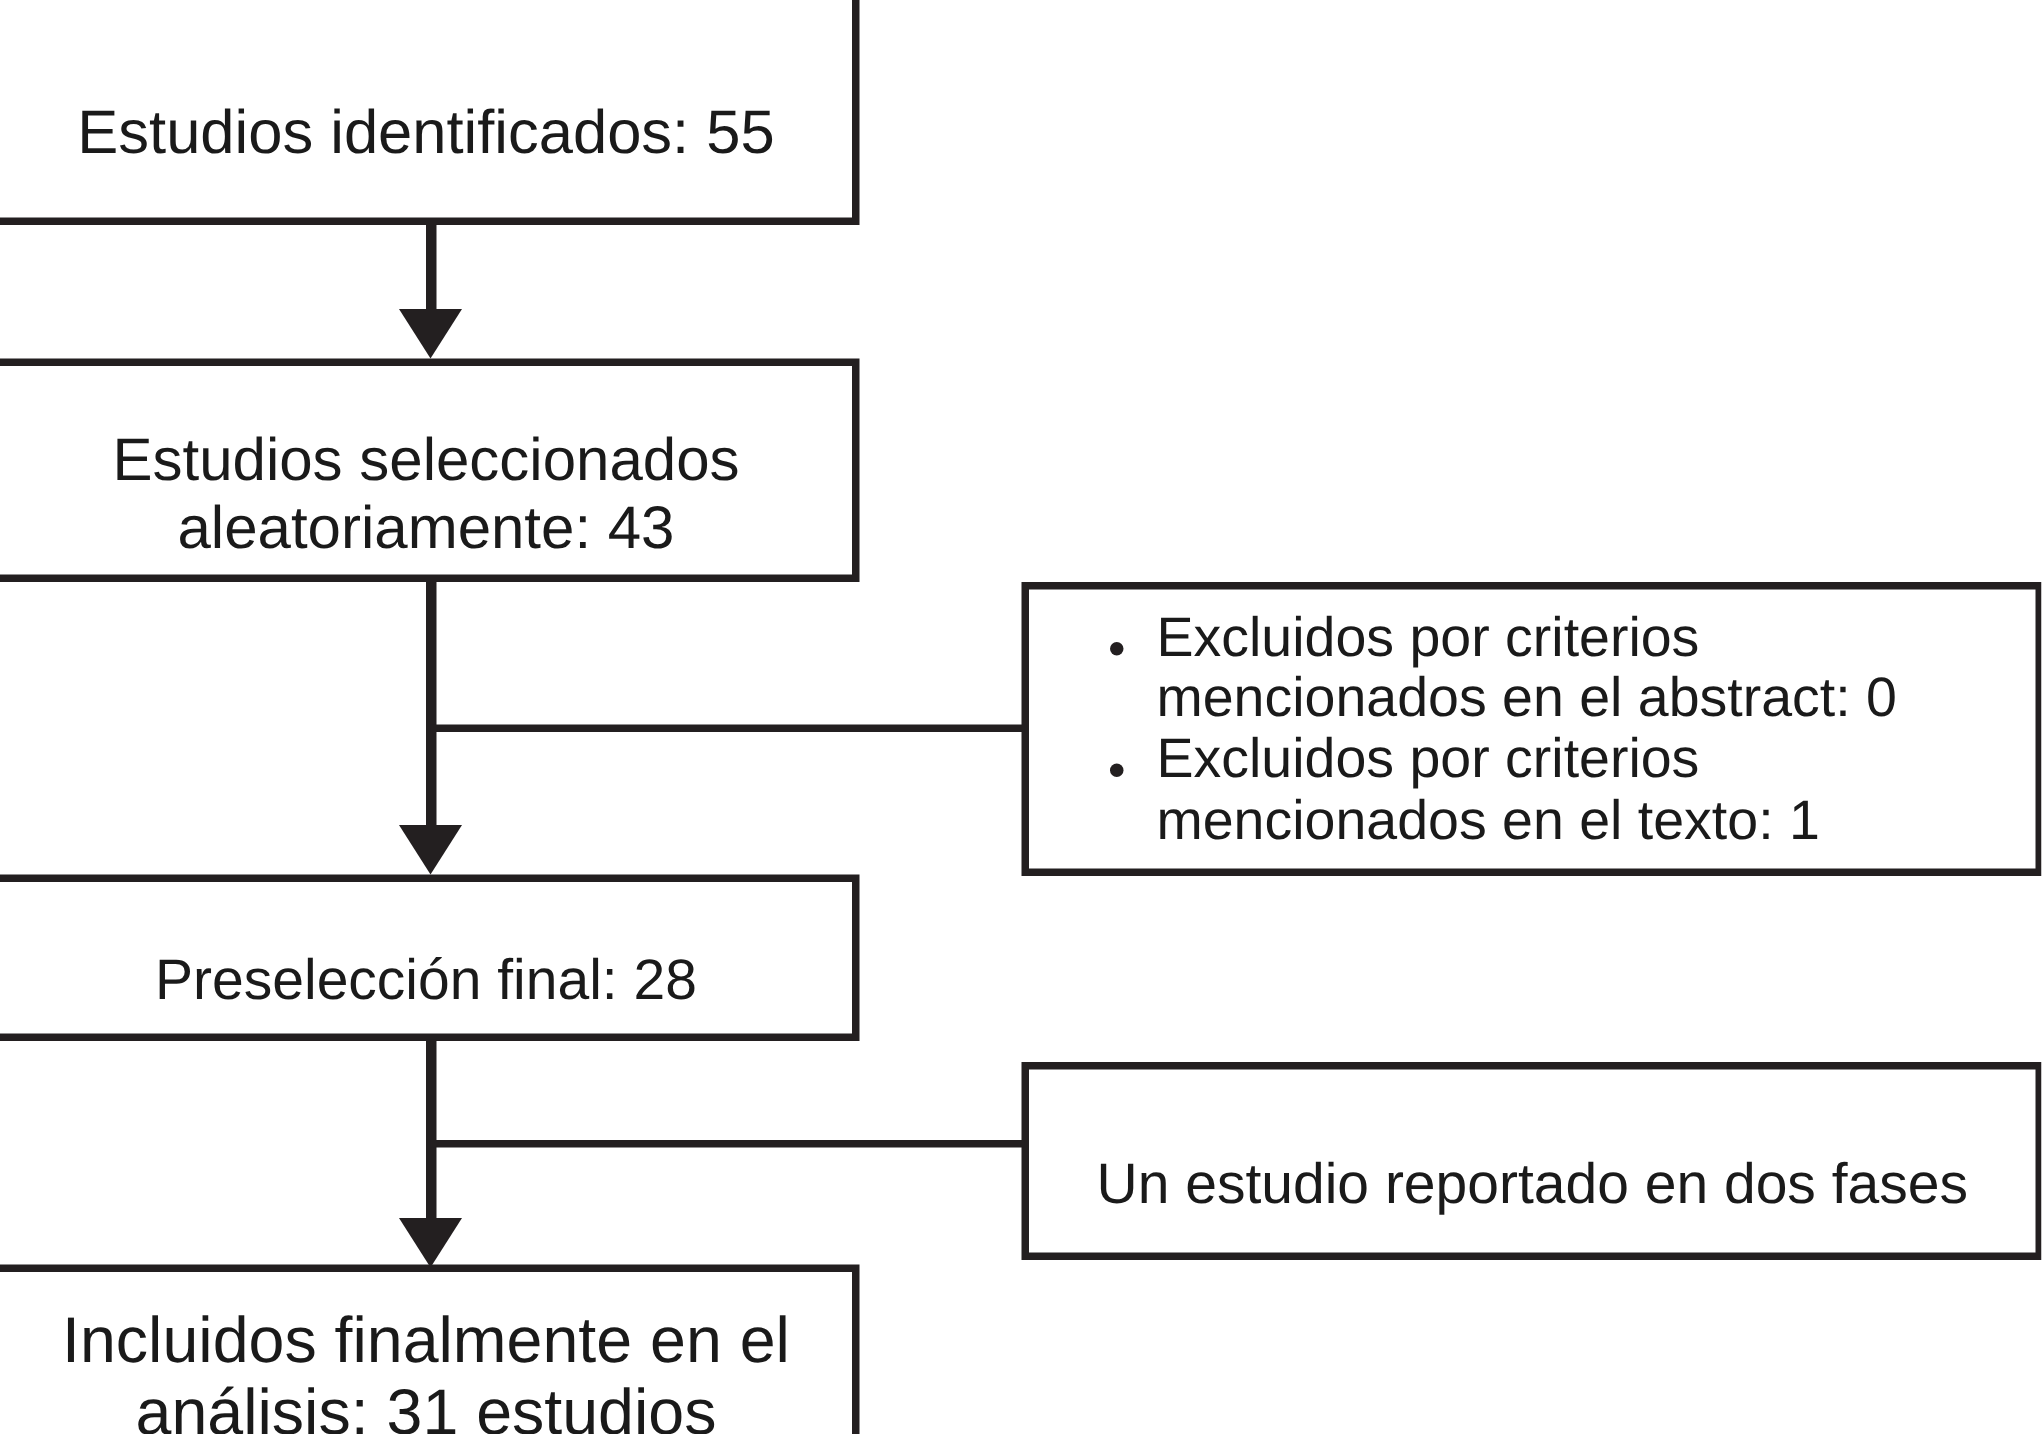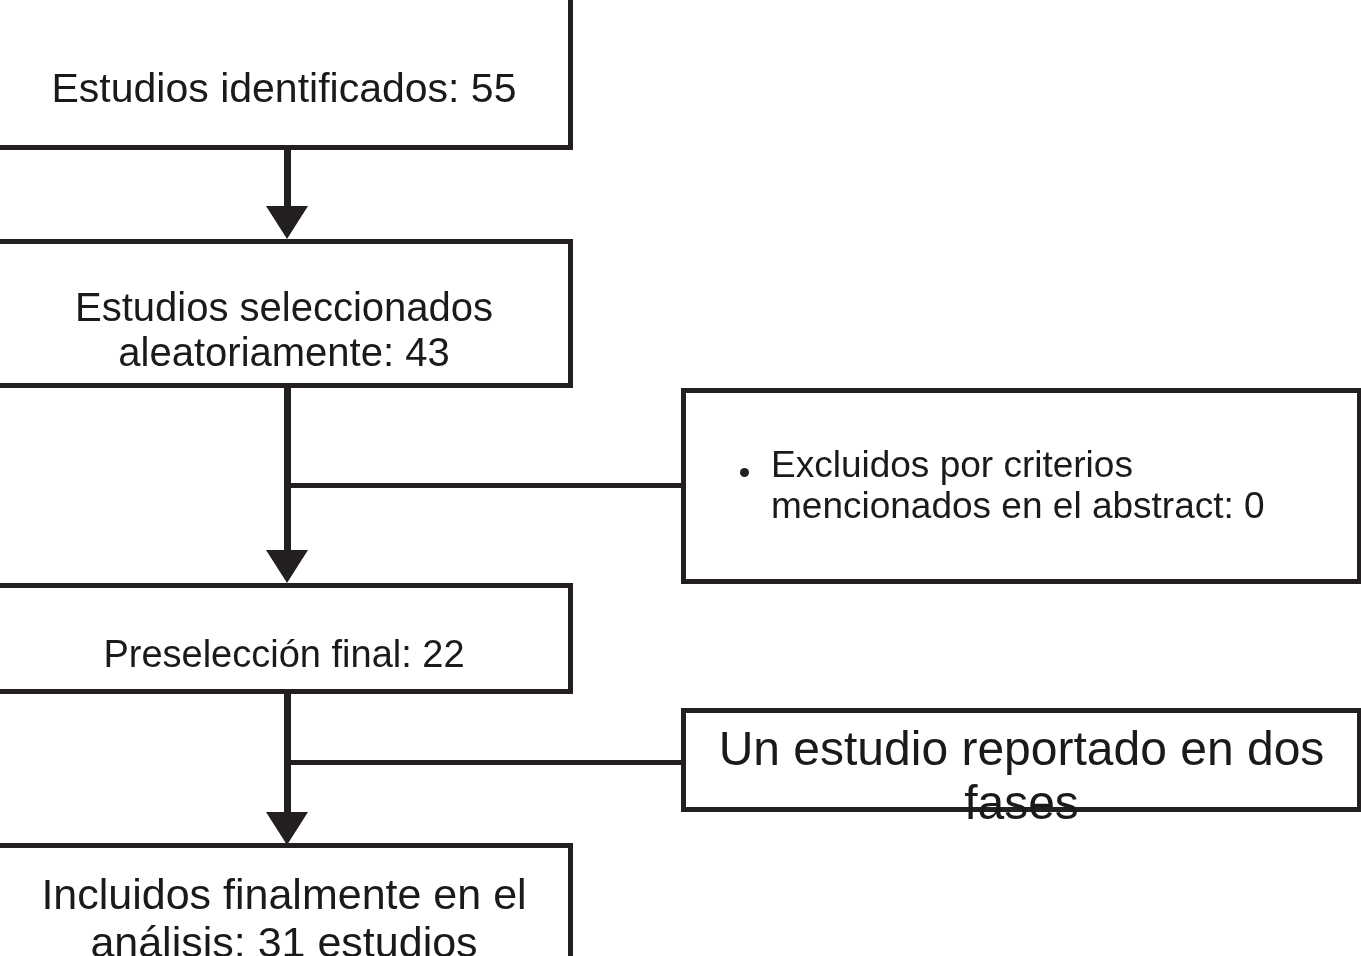--- a/index.html
+++ b/index.html
@@ -75,22 +75,22 @@
     width: 681px;
     height: 196px;
     font-size: 37px;
     justify-content: flex-end;
     align-items: center;
   }
   #box-two-phases {
     left: 681px;
     top: 708px;
     width: 681px;
-    height: 104px;
-    font-size: 48px;
+    height: 132px;
+    font-size: 38px;
   }
 
   
   .bullet-list {
     list-style: none;
     margin: 0;
     padding: 0 14px 0 50px;
     width: 100%;
     box-sizing: border-box;
     text-align: left;
@@ -140,31 +140,32 @@
   <div class="flow-box" id="box-identified">
     <span class="box-text">Estudios identificados: 55</span>
   </div>
 
   <div class="flow-box" id="box-selected">
     <span class="box-text">Estudios seleccionados
 aleatoriamente: 43</span>
   </div>
 
   <div class="flow-box" id="box-preselected">
-    <span class="box-text">Preselección final: 22</span>
+    <span class="box-text">Preselección final: 28</span>
   </div>
 
   <div class="flow-box" id="box-included">
     <span class="box-text">Incluidos finalmente en el
 análisis: 31 estudios</span>
   </div>
 
   <div class="flow-box" id="box-excluded">
     <ul class="bullet-list">
       <li>Excluidos por criterios mencionados en el abstract: 0</li>
+      <li>Excluidos por criterios mencionados en el texto: 1</li>
     </ul>
   </div>
 
   <div class="flow-box" id="box-two-phases">
     <span class="box-text">Un estudio reportado en dos fases</span>
   </div>
 
   <div class="v-line" style="left:284px; top:150px; height:73px;"></div>
   <div class="arrow-head" style="left:266px; top:206px;"></div>
 

